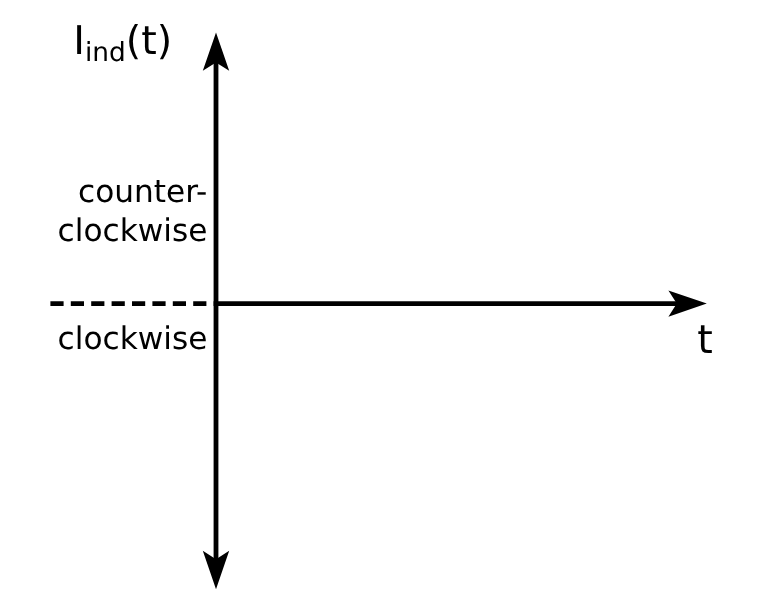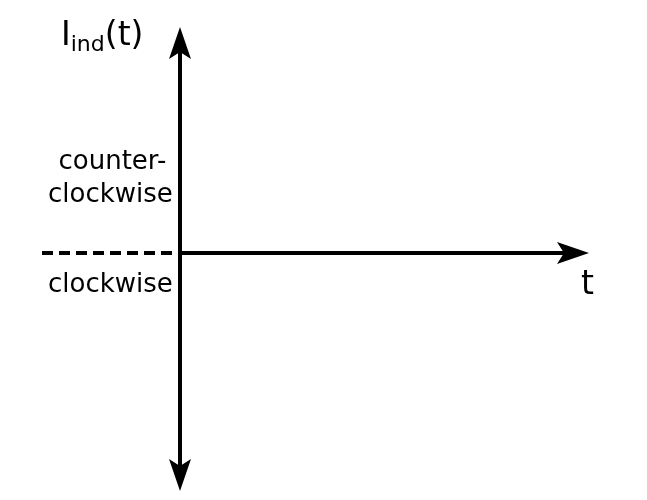--- a/index.html
+++ b/index.html
@@ -45,21 +45,21 @@
   }
   #x-axis-label {
     left: 581px;
     top: 266px;
     font-size: 33px;
   }
   #ccw-label {
     left: 52px;
     top: 147px;
     font-size: 26px;
-    text-align: center;
+    text-align: right;
   }
   #ccw-label .line2 {
     display: block;
     margin-top: 7px;
     margin-left: -4px;
   }
   #cw-label {
     left: 48px;
     top: 270px;
     font-size: 26px;

